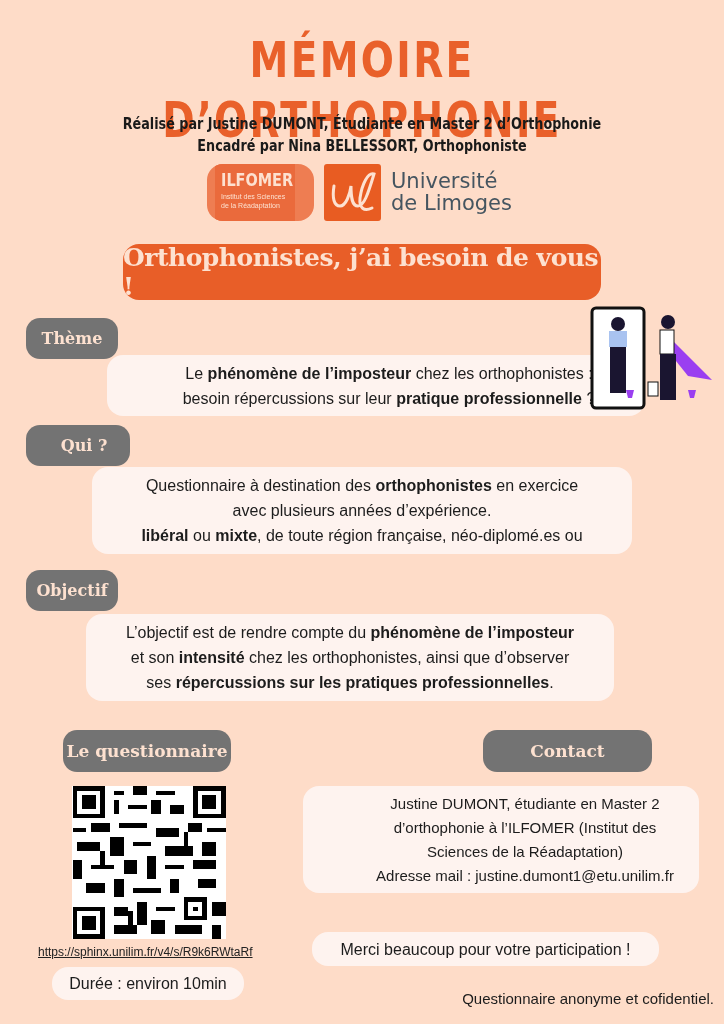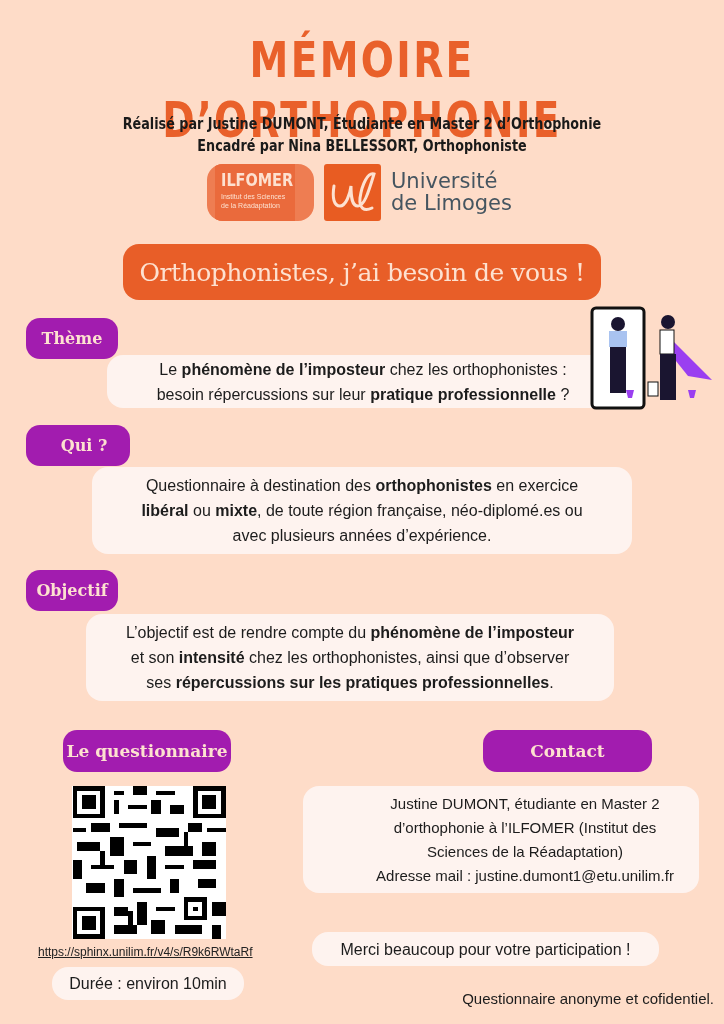--- a/index.html
+++ b/index.html
@@ -32,26 +32,26 @@
   }
   .logo-ilfomer .name { position: absolute; left: 14px; top: 6px; color: #fde1d0; font-weight: bold; font-size: 17px; font-family: "DejaVu Sans", sans-serif; transform: scaleX(0.85); transform-origin: left; }
   .logo-ilfomer .sub { position: absolute; left: 14px; top: 28px; color: #fde1d0; font-size: 7px; line-height: 9px; }
   .logo-ul {
     left: 324px; top: 164px; width: 57px; height: 57px; background: #e85c22; border-radius: 3px;
   }
   .univ { left: 391px; top: 170px; color: #455560; font-size: 21px; line-height: 22px; font-family: "DejaVu Sans", sans-serif; }
   .banner {
     left: 123px; top: 244px; width: 478px; height: 56px;
     background: #e85e28; border-radius: 16px;
-    color: #fde1d0; font-weight: normal; font-size: 25px;
+    color: #fde1d0; font-weight: bold; font-size: 25px;
     display: flex; align-items: center; justify-content: center;
     font-family: "DejaVu Serif", serif; letter-spacing: -0.5px;
   }
   .tag {
-    background: #a21caf; color: #fde1d0; font-weight: bold;
+    background: #737373; color: #fde1d0; font-weight: bold;
     border-radius: 14px; display: flex; align-items: center; justify-content: center;
     font-family: "DejaVu Serif", serif; font-size: 16px;
   }
   .card {
     background: #fef3ef; border-radius: 16px;
     text-align: center; font-size: 16px; line-height: 25px; color: #1c1c1c;
     display: flex; flex-direction: column; justify-content: center;
   }
   .card b { font-weight: bold; }
   .qr {
@@ -75,21 +75,21 @@
 <div class="abs logo-ul">
   <svg width="57" height="57" viewBox="0 0 57 57">
     <path d="M10 22 C 8 34, 10 42, 16 42 C 22 42, 26 30, 27 22 C 27 34, 28 42, 34 42 C 40 42, 44 30, 50 10 C 44 8, 38 20, 36 34 C 35 44, 40 48, 48 44" stroke="#fde1d0" stroke-width="3" fill="none" stroke-linecap="round"></path>
   </svg>
 </div>
 <div class="abs univ"><span>Université</span><br><span>de Limoges</span></div>
 
 <div class="abs banner">Orthophonistes, j’ai besoin de vous !</div>
 
 <div class="abs tag" style="left:26px; top:318px; width:92px; height:41px;">Thème</div>
-<div class="abs card" style="left:107px; top:355px; width:512px; height:53px;">
+<div class="abs card" style="left:107px; top:355px; width:512px; height:61px;padding-left:26px;">
   <div><span>Le </span><b>phénomène de l’imposteur</b><span> chez les orthophonistes :</span></div>
   <div><span>besoin répercussions sur leur </span><b>pratique professionnelle</b><span> ?</span></div>
 </div>
 
 <div class="abs" style="left:588px; top:306px; width:126px; height:106px;">
   <svg width="126" height="106" viewBox="0 0 126 106">
     <rect x="4" y="2" width="52" height="100" rx="4" fill="#fff" stroke="#111" stroke-width="3"></rect>
     <circle cx="30" cy="18" r="7" fill="#1a1530"></circle>
     <rect x="21" y="25" width="18" height="16" fill="#a9c3f0"></rect>
     <rect x="22" y="41" width="16" height="46" fill="#1a1530"></rect>
@@ -99,22 +99,22 @@
     <rect x="72" y="48" width="16" height="46" fill="#1a1530"></rect>
     <path d="M38 84 l8 0 l-2 8 l-4 0 z" fill="#9a3ff0"></path>
     <path d="M100 84 l8 0 l-2 8 l-4 0 z" fill="#9a3ff0"></path>
     <rect x="60" y="76" width="10" height="14" fill="#fff" stroke="#111" stroke-width="1"></rect>
   </svg>
 </div>
 
 <div class="abs tag" style="left:26px; top:425px; width:92px; height:41px;padding-left:12px;">Qui ?</div>
 <div class="abs card" style="left:92px; top:467px; width:540px; height:87px;">
   <div><span>Questionnaire à destination des </span><b>orthophonistes</b><span> en exercice</span></div>
+  <div>avec plusieurs années d’expérience.</div>
   <div><b>libéral</b><span> ou </span><b>mixte</b><span>, de toute région française, néo-diplomé.es ou</span></div>
-  <div>avec plusieurs années d’expérience.</div>
 </div>
 
 <div class="abs tag" style="left:26px; top:570px; width:92px; height:41px;">Objectif</div>
 <div class="abs card" style="left:86px; top:614px; width:528px; height:87px;">
   <div><span>L’objectif est de rendre compte du </span><b>phénomène de l’imposteur</b></div>
   <div><span>et son </span><b>intensité</b><span> chez les orthophonistes, ainsi que d’observer</span></div>
   <div><span>ses </span><b>répercussions sur les pratiques professionnelles</b><span>.</span></div>
 </div>
 
 <div class="abs tag" style="left:63px; top:730px; width:168px; height:42px; font-size:17px;">Le questionnaire</div>

